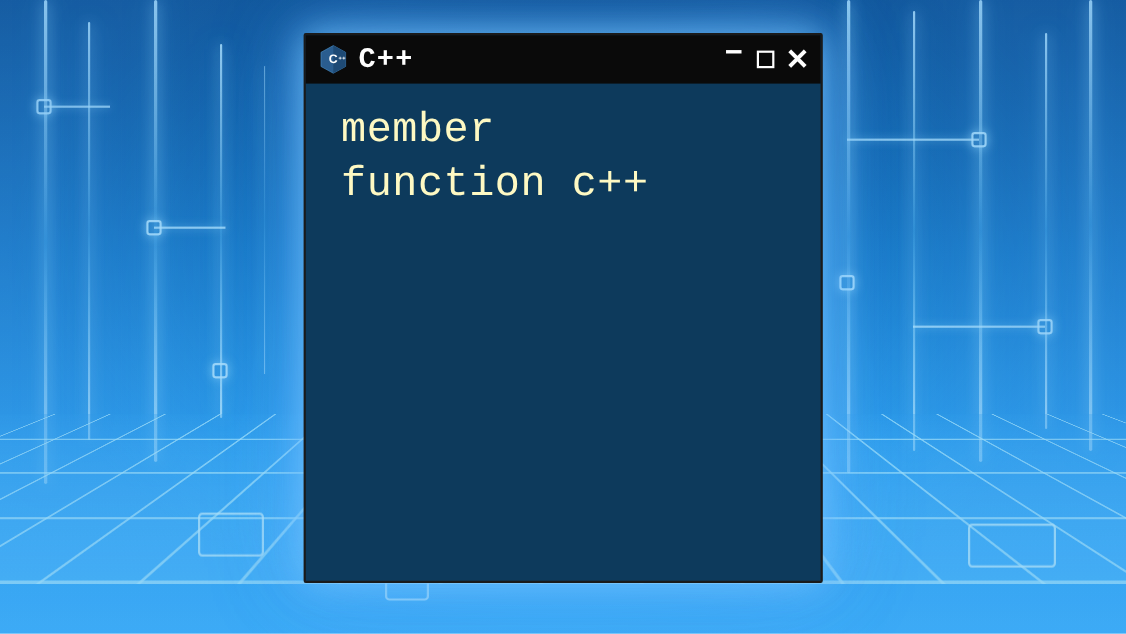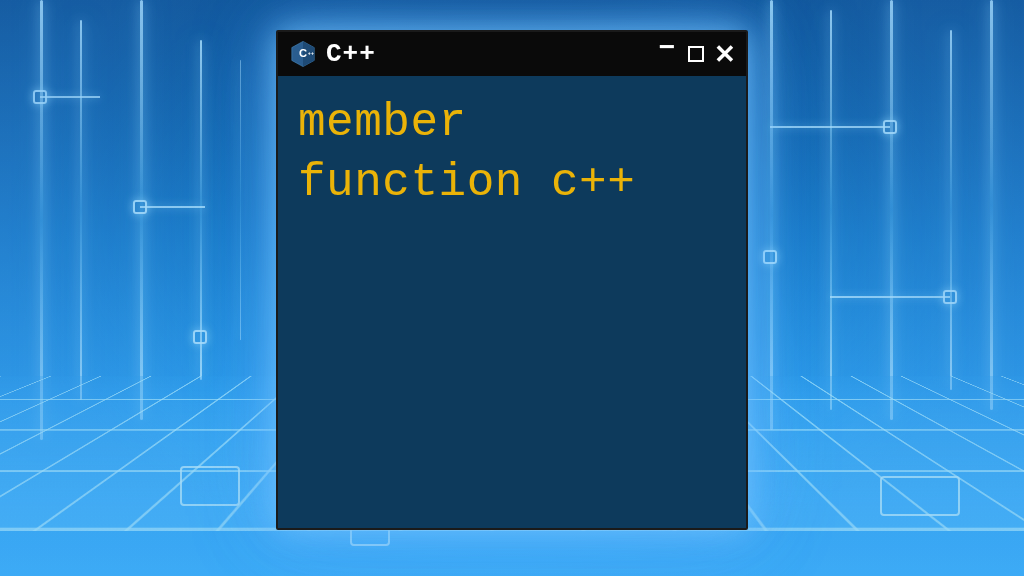--- a/index.html
+++ b/index.html
@@ -188,23 +188,23 @@
       border: 2.5px solid #ffffff;
       width: 16px;
       height: 16px;
     }
     
     .ctrl-close {
       font-size: 26px;
     }
     
     .content {
-      padding: 18px 20px;
-      color: #eab308;
-      font-size: 46px;
+      padding: 18px 32px;
+      color: #fef9c3;
+      font-size: 38px;
       font-family: 'Consolas', 'Courier New', monospace;
       line-height: 1.3;
       white-space: pre-wrap;
       letter-spacing: 0.5px;
     }
   </style>
 </head>
 <body>
 
 <div class="bg-layer">

